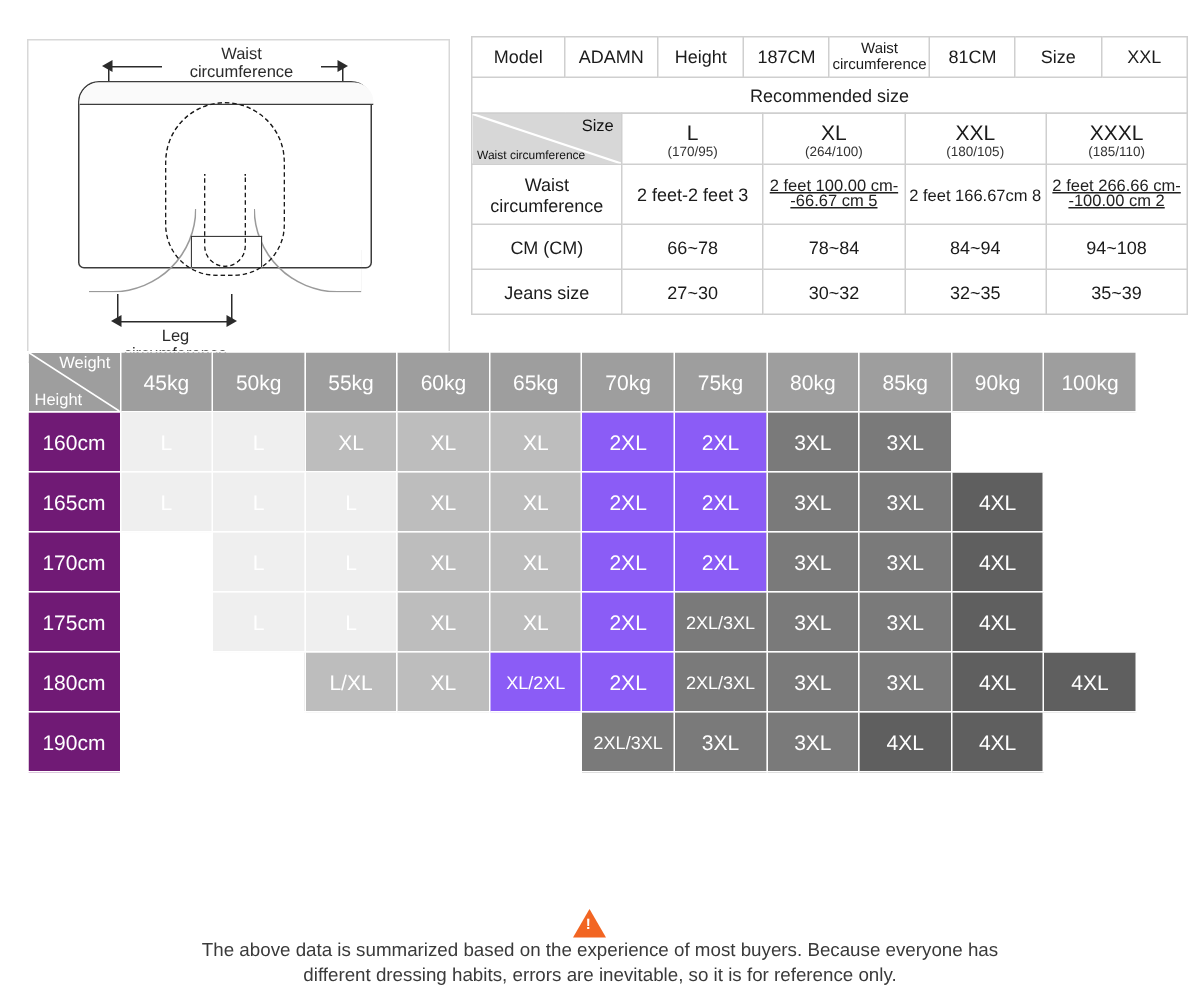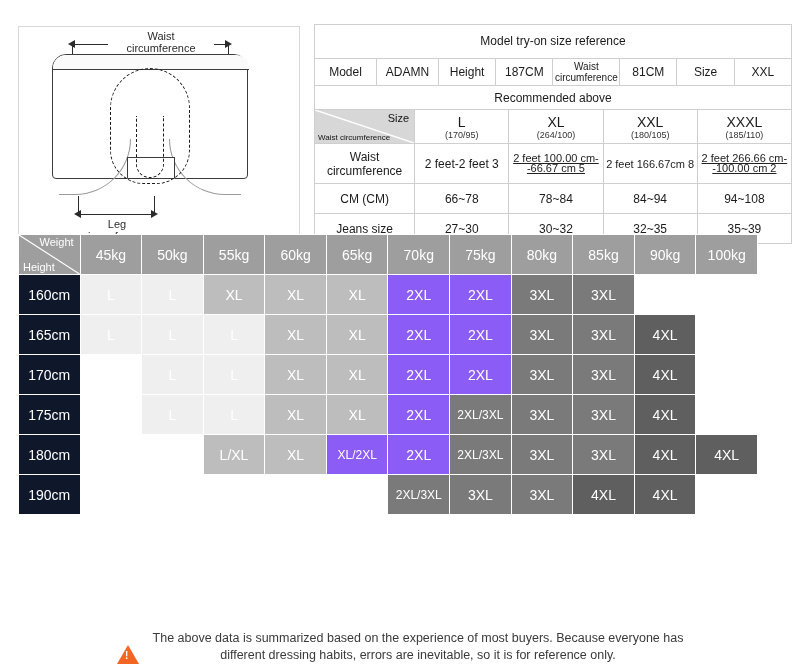--- a/index.html
+++ b/index.html
@@ -185,21 +185,21 @@
   }
   table.matrix td {
     border: 1px solid #ffffff;
     text-align: center;
     vertical-align: middle;
     font-size: 14px;
     color: #ffffff;
     height: 40px;
   }
   .hdr-cell { background: #9e9e9e; color: #ffffff; font-size: 15px; }
-  .row-hdr  { background: #0f172a; color: #ffffff; font-size: 14px; }
+  .row-hdr  { background: #701a75; color: #ffffff; font-size: 14px; }
   .corner {
     position: relative;
     background: #9e9e9e;
     padding: 0 !important;
     height: 46px;
   }
   .corner .ca { position: absolute; right: 6px; top: 1px; font-size: 11px; }
   .corner .cb { position: absolute; left: 4px; bottom: 1px; font-size: 11px; }
   .corner .cline {
     position: absolute; left: 0; top: 0; width: 100%; height: 100%;
@@ -210,23 +210,24 @@
   .c-3xl { background: #7a7a7a; color: #ffffff; }
   .c-4xl { background: #5f5f5f; color: #ffffff; }
   .c-empty { background: #ffffff; border-color: #ffffff; }
 
   
   .footer {
     position: absolute;
     left: 0; top: 592px;
     width: 800px; height: 72px;
     display: flex;
-    align-items: flex-end;
+    align-items: center;
     justify-content: center;
     padding-top: 6px;
+    flex-direction: column;
   }
   .warn-icon {
     width: 0; height: 0;
     border-left: 11px solid transparent;
     border-right: 11px solid transparent;
     border-bottom: 19px solid #f26522;
     position: relative;
     margin-right: 14px;
     margin-top: 3px;
     flex: none;
@@ -297,34 +298,31 @@
             <col style="width:13%">
           <col style="width:12%">
             <col style="width:12%">
           <col style="width:14%">
             <col style="width:12%">
           <col style="width:12%">
             <col style="width:12%">
         </colgroup>
         <tbody>
           <tr>
-            <td colspan="8" class="t-title">Model try-on size reference</td>
-          </tr>
-          <tr>
             <td class="t-head">Model</td>
             <td class="t-head">ADAMN</td>
             <td class="t-head">Height</td>
             <td class="t-head">187CM</td>
             <td class="t-head" style="font-size:10px;line-height:11px;">Waist circumference</td>
             <td class="t-head">81CM</td>
             <td class="t-head">Size</td>
             <td class="t-head">XXL</td>
           </tr>
           <tr>
-            <td colspan="8" class="t-head">Recommended above</td>
+            <td colspan="8" class="t-head">Recommended size</td>
           </tr>
         </tbody>
       </table>
 
       <table class="tbl" style="margin-top:-1px;">
         <colgroup>
           <col style="width:21%">
             <col style="width:19.75%">
           <col style="width:19.75%">
             <col style="width:19.75%">

